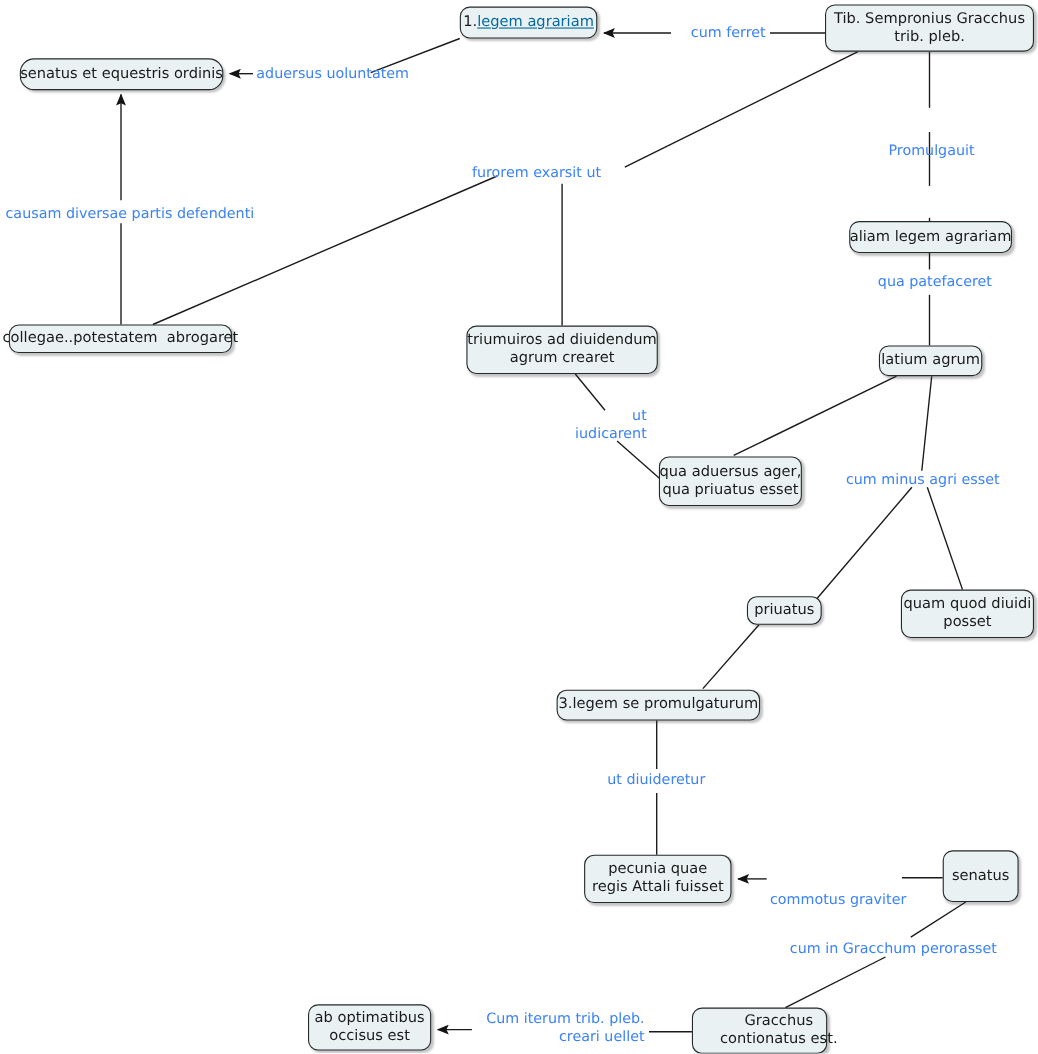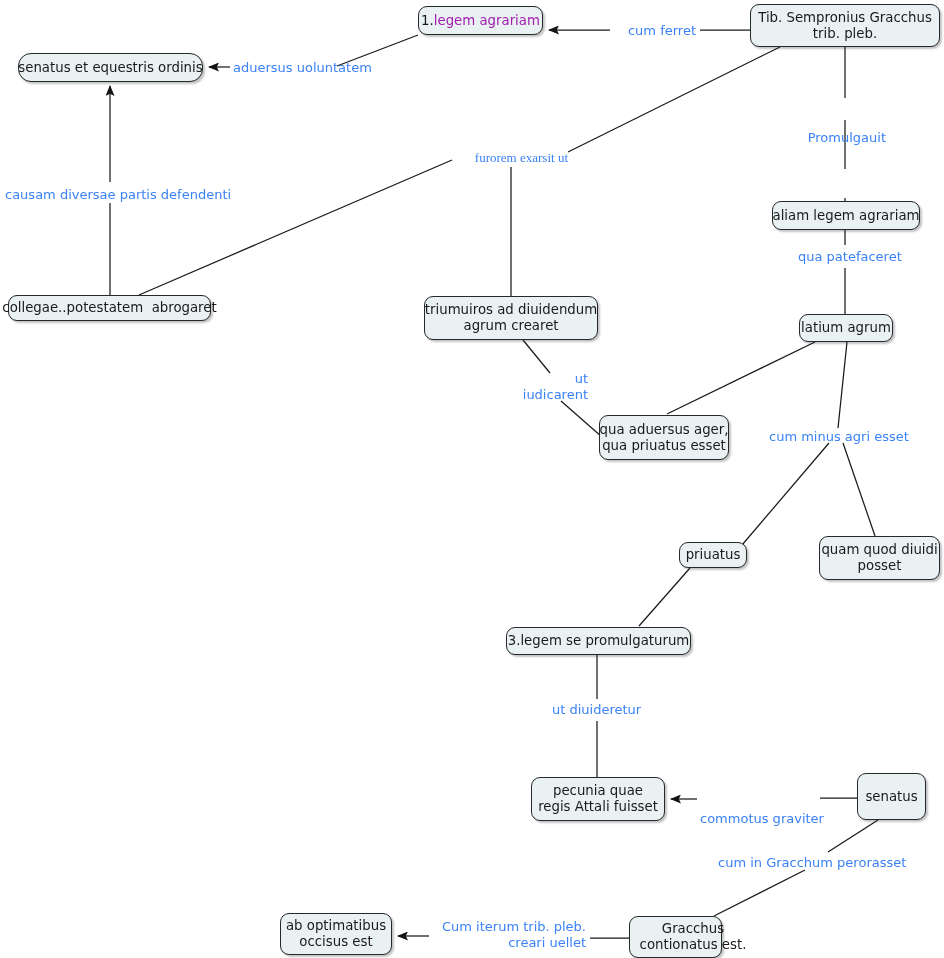--- a/index.html
+++ b/index.html
@@ -40,21 +40,22 @@
     color: #1a1a1a;
     line-height: 16px;
     padding: 2px 9px;
     box-shadow: 2px 2px 2px rgba(60,60,60,0.30);
     white-space: pre;
   }
   .node .num {
     color: #1a1a1a;
   }
   .node .red {
-    color: #a21caf;
+    color: #0369a1;
+    text-decoration: underline;
   }
   .edge-label {
     position: absolute;
     font-size: 13.0px;
     color: #3b82f6;
     line-height: 16px;
     white-space: pre;
     text-align: right;
     background: transparent;
   }
@@ -97,21 +98,21 @@
         <path d="M 878,820 L 828,852" fill="none" stroke="#1a1a1a" stroke-width="1.25"></path>
         <path d="M 805,870 L 714,916" fill="none" stroke="#1a1a1a" stroke-width="1.25"></path>
         <path d="M 629,938 L 590,938" fill="none" stroke="#1a1a1a" stroke-width="1.25"></path>
         <path d="M 429,936 L 398,936" fill="none" stroke="#1a1a1a" stroke-width="1.25" marker-end="url(#arrowhead)"></path>
       </g>
   </svg>
   <div id="labels-group">
       <div class="edge-label" style="left: 614px; top: 23px; width: 82px;">cum ferret</div>
       <div class="edge-label" style="left: 233px; top: 60px; width: 138px;">aduersus uoluntatem</div>
       <div class="edge-label" style="left: 806px; top: 88px; width: 80px; margin-top: 42px;">Promulgauit</div>
-      <div class="edge-label" style="left: 452px; top: 150px; width: 116px; font-family: Liberation Serif, serif;">furorem exarsit ut</div>
+      <div class="edge-label" style="left: 429px; top: 150px; width: 116px;">furorem exarsit ut</div>
       <div class="edge-label" style="left: 5px; top: 187px; width: 214px;">causam diversae partis defendenti</div>
       <div class="edge-label" style="left: 798px; top: 249px; width: 97px;">qua patefaceret</div>
       <div class="edge-label" style="left: 522px; top: 371px; width: 66px;">ut
 iudicarent</div>
       <div class="edge-label" style="left: 769px; top: 429px; width: 133px;">cum minus agri esset</div>
       <div class="edge-label" style="left: 552px; top: 702px; width: 88px;">ut diuideretur</div>
       <div class="edge-label" style="left: 700px; top: 811px; width: 115px;">commotus graviter</div>
       <div class="edge-label" style="left: 718px; top: 855px; width: 182px;">cum in Gracchum perorasset</div>
       <div class="edge-label" style="left: 432px; top: 919px; width: 154px;">Cum iterum trib. pleb.
 creari uellet</div>
@@ -128,18 +129,18 @@
       <div class="node" style="left: 799px; top: 314px; width: 94px; height: 28px;"><span class="">latium agrum</span></div>
       <div class="node" style="left: 599px; top: 415px; width: 130px; height: 45px;"><span class="">qua aduersus ager,
 qua priuatus esset</span></div>
       <div class="node" style="left: 679px; top: 542px; width: 68px; height: 26px;"><span class="">priuatus</span></div>
       <div class="node" style="left: 819px; top: 536px; width: 121px; height: 44px;"><span class="">quam quod diuidi
 posset</span></div>
       <div class="node" style="left: 506px; top: 627px; width: 185px; height: 28px;"><span class="num">3.</span><span class="">legem se promulgaturum</span></div>
       <div class="node" style="left: 531px; top: 777px; width: 134px; height: 44px;"><span class="">pecunia quae
 regis Attali fuisset</span></div>
       <div class="node" style="left: 857px; top: 773px; width: 69px; height: 47px;"><span class="">senatus</span></div>
-      <div class="node" style="left: 629px; top: 916px; width: 93px; height: 42px; padding-left: 44px;"><span class="">Gracchus
+      <div class="node" style="left: 629px; top: 916px; width: 123px; height: 42px; padding-left: 44px;"><span class="">Gracchus
 contionatus est.</span></div>
       <div class="node" style="left: 280px; top: 913px; width: 112px; height: 42px;"><span class="">ab optimatibus
 occisus est</span></div>
     </div>
 </div>
 
 </body></html>

